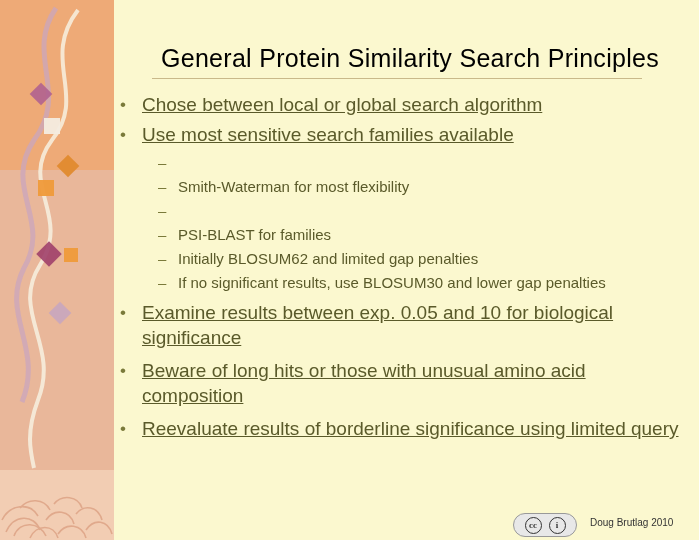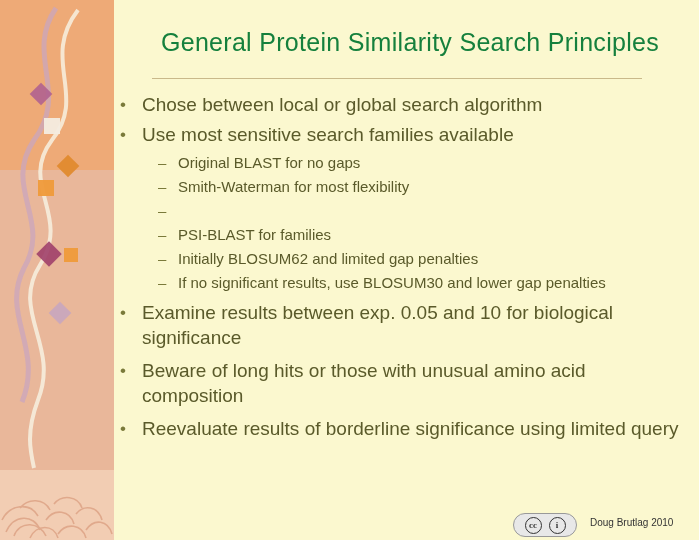--- a/index.html
+++ b/index.html
@@ -54,25 +54,25 @@
   }
   .helix {
     position: absolute;
     left: 0; top: 0;
     width: 114px; height: 470px;
   }
   
   .title {
     position: absolute;
     left: 130px;
-    top: 28px;
+    top: 44px;
     width: 560px;
     text-align: center;
     font-size: 25px;
-    color: #15803d;
+    color: #000000;
     letter-spacing: 0.3px;
   }
   .title-rule {
     position: absolute;
     left: 152px;
     top: 78px;
     width: 490px;
     height: 1px;
     background: #c9b98a;
   }
@@ -95,20 +95,21 @@
   }
   .l1 .bullet {
     width: 22px;
     flex: 0 0 22px;
     color: #7a7a3a;
     font-size: 17px;
     line-height: 25px;
   }
   .l1 .txt {
     flex: 1 1 auto;
+    text-decoration: underline;
   }
   .l2 {
     position: relative;
     display: flex;
     align-items: flex-start;
     margin: 0 0 3px 0;
     padding-left: 40px;
     font-size: 15px;
     color: #5a5a2a;
     line-height: 21px;
@@ -213,21 +214,20 @@
     </div>
 
     <div class="l1">
       <span class="bullet">•</span>
       <span class="txt">Use most sensitive search families available</span>
     </div>
 
     <div class="sub-block">
       <div class="l2">
         <span class="bullet">–</span>
-        <span class="txt">Original BLAST for no gaps</span>
       </div>
       <div class="l2">
         <span class="bullet">–</span>
         <span class="txt">Smith-Waterman for most flexibility</span>
       </div>
       <div class="l2">
         <span class="bullet">–</span>
       </div>
       <div class="l2">
         <span class="bullet">–</span>

